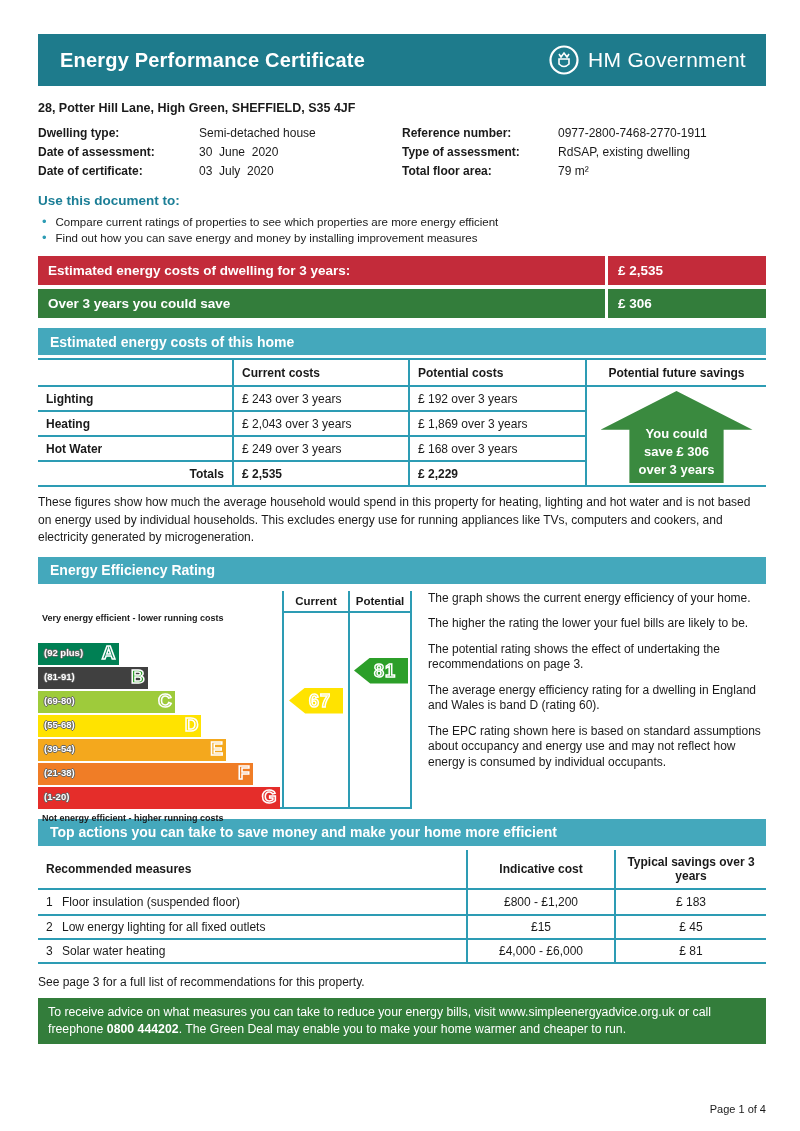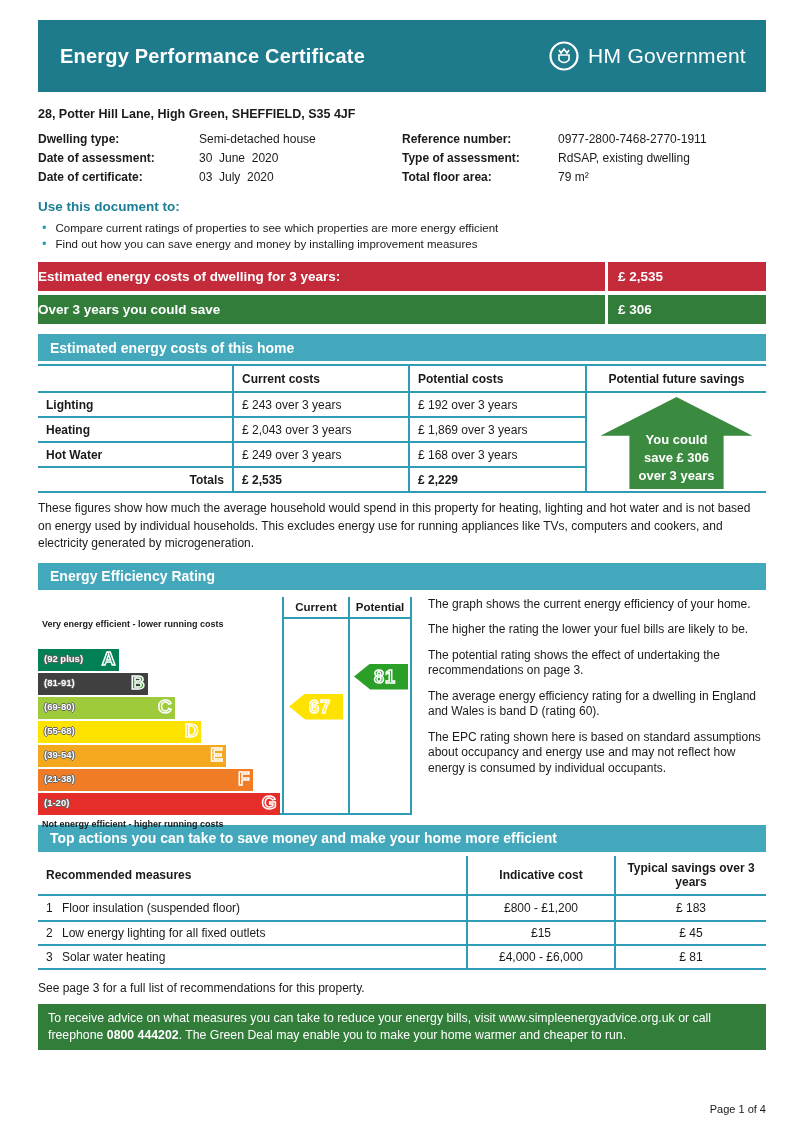--- a/index.html
+++ b/index.html
@@ -1,21 +1,21 @@
 <!DOCTYPE html>
 <html><head>
 <meta charset="utf-8">
 <style>
   html,body{margin:0;padding:0;background:#fff;}
   .page{position:relative;width:800px;height:1131px;background:#fff;overflow:hidden;
         font-family:"Liberation Sans","DejaVu Sans",sans-serif;color:#1a1a1a;}
   .content{margin:0 34px 0 38px;width:728px;}
 
   
-  .hdr{margin-top:20px;height:72px;background:#1e7b8c;display:flex;align-items:center;justify-content:space-between;}
+  .hdr{margin-top:34px;height:52px;background:#1e7b8c;display:flex;align-items:center;justify-content:space-between;}
   .hdr h1{margin:0 0 0 22px;font-size:20px;color:#fff;font-weight:bold;letter-spacing:.2px;}
   .gov{display:flex;align-items:center;margin-right:20px;color:#fff;}
   .gov svg{margin-right:8px;display:block;}
   .gov .govtxt{font-size:21px;font-weight:400;letter-spacing:.3px;}
 
   
   .addr{margin-top:15px;font-size:12.5px;font-weight:bold;}
   .details{display:flex;margin-top:9px;font-size:12px;}
   .dcol{width:364px;}
   .drow{display:flex;line-height:19px;}
@@ -26,21 +26,21 @@
 
   
   .usehead{margin-top:12px;font-size:13.5px;font-weight:bold;color:#1b7e96;}
   .bullets{margin:6px 0 0 0;padding:0;list-style:none;font-size:11.5px;}
   .bullets li{display:flex;line-height:16px;}
   .bullets .dot{color:#2d9cb4;font-size:13px;margin:0 9px 0 4px;}
 
   
   .cbanner{display:flex;height:29px;margin-top:4px;color:#fff;font-size:13.5px;font-weight:bold;}
   .cbanner.first{margin-top:10px;}
-  .cbanner .blabel{flex:1;display:flex;align-items:center;}
+  .cbanner .blabel{flex:1;display:flex;align-items:center;padding-left:10px;}
   .cbanner .bval{width:148px;display:flex;align-items:center;padding-left:10px;border-left:3px solid #fff;}
   .cbanner.red{background:#c32b3a;}
   .cbanner.green{background:#337d3b;}
 
   
   .secban{margin-top:10px;height:27px;background:#44a8bc;color:#fff;font-size:14px;font-weight:bold;
           display:flex;align-items:center;padding-left:12px;box-sizing:border-box;}
 
   
   .costs{display:flex;margin-top:3px;border-top:2px solid #2d9cb4;border-bottom:2px solid #2d9cb4;font-size:12px;}

